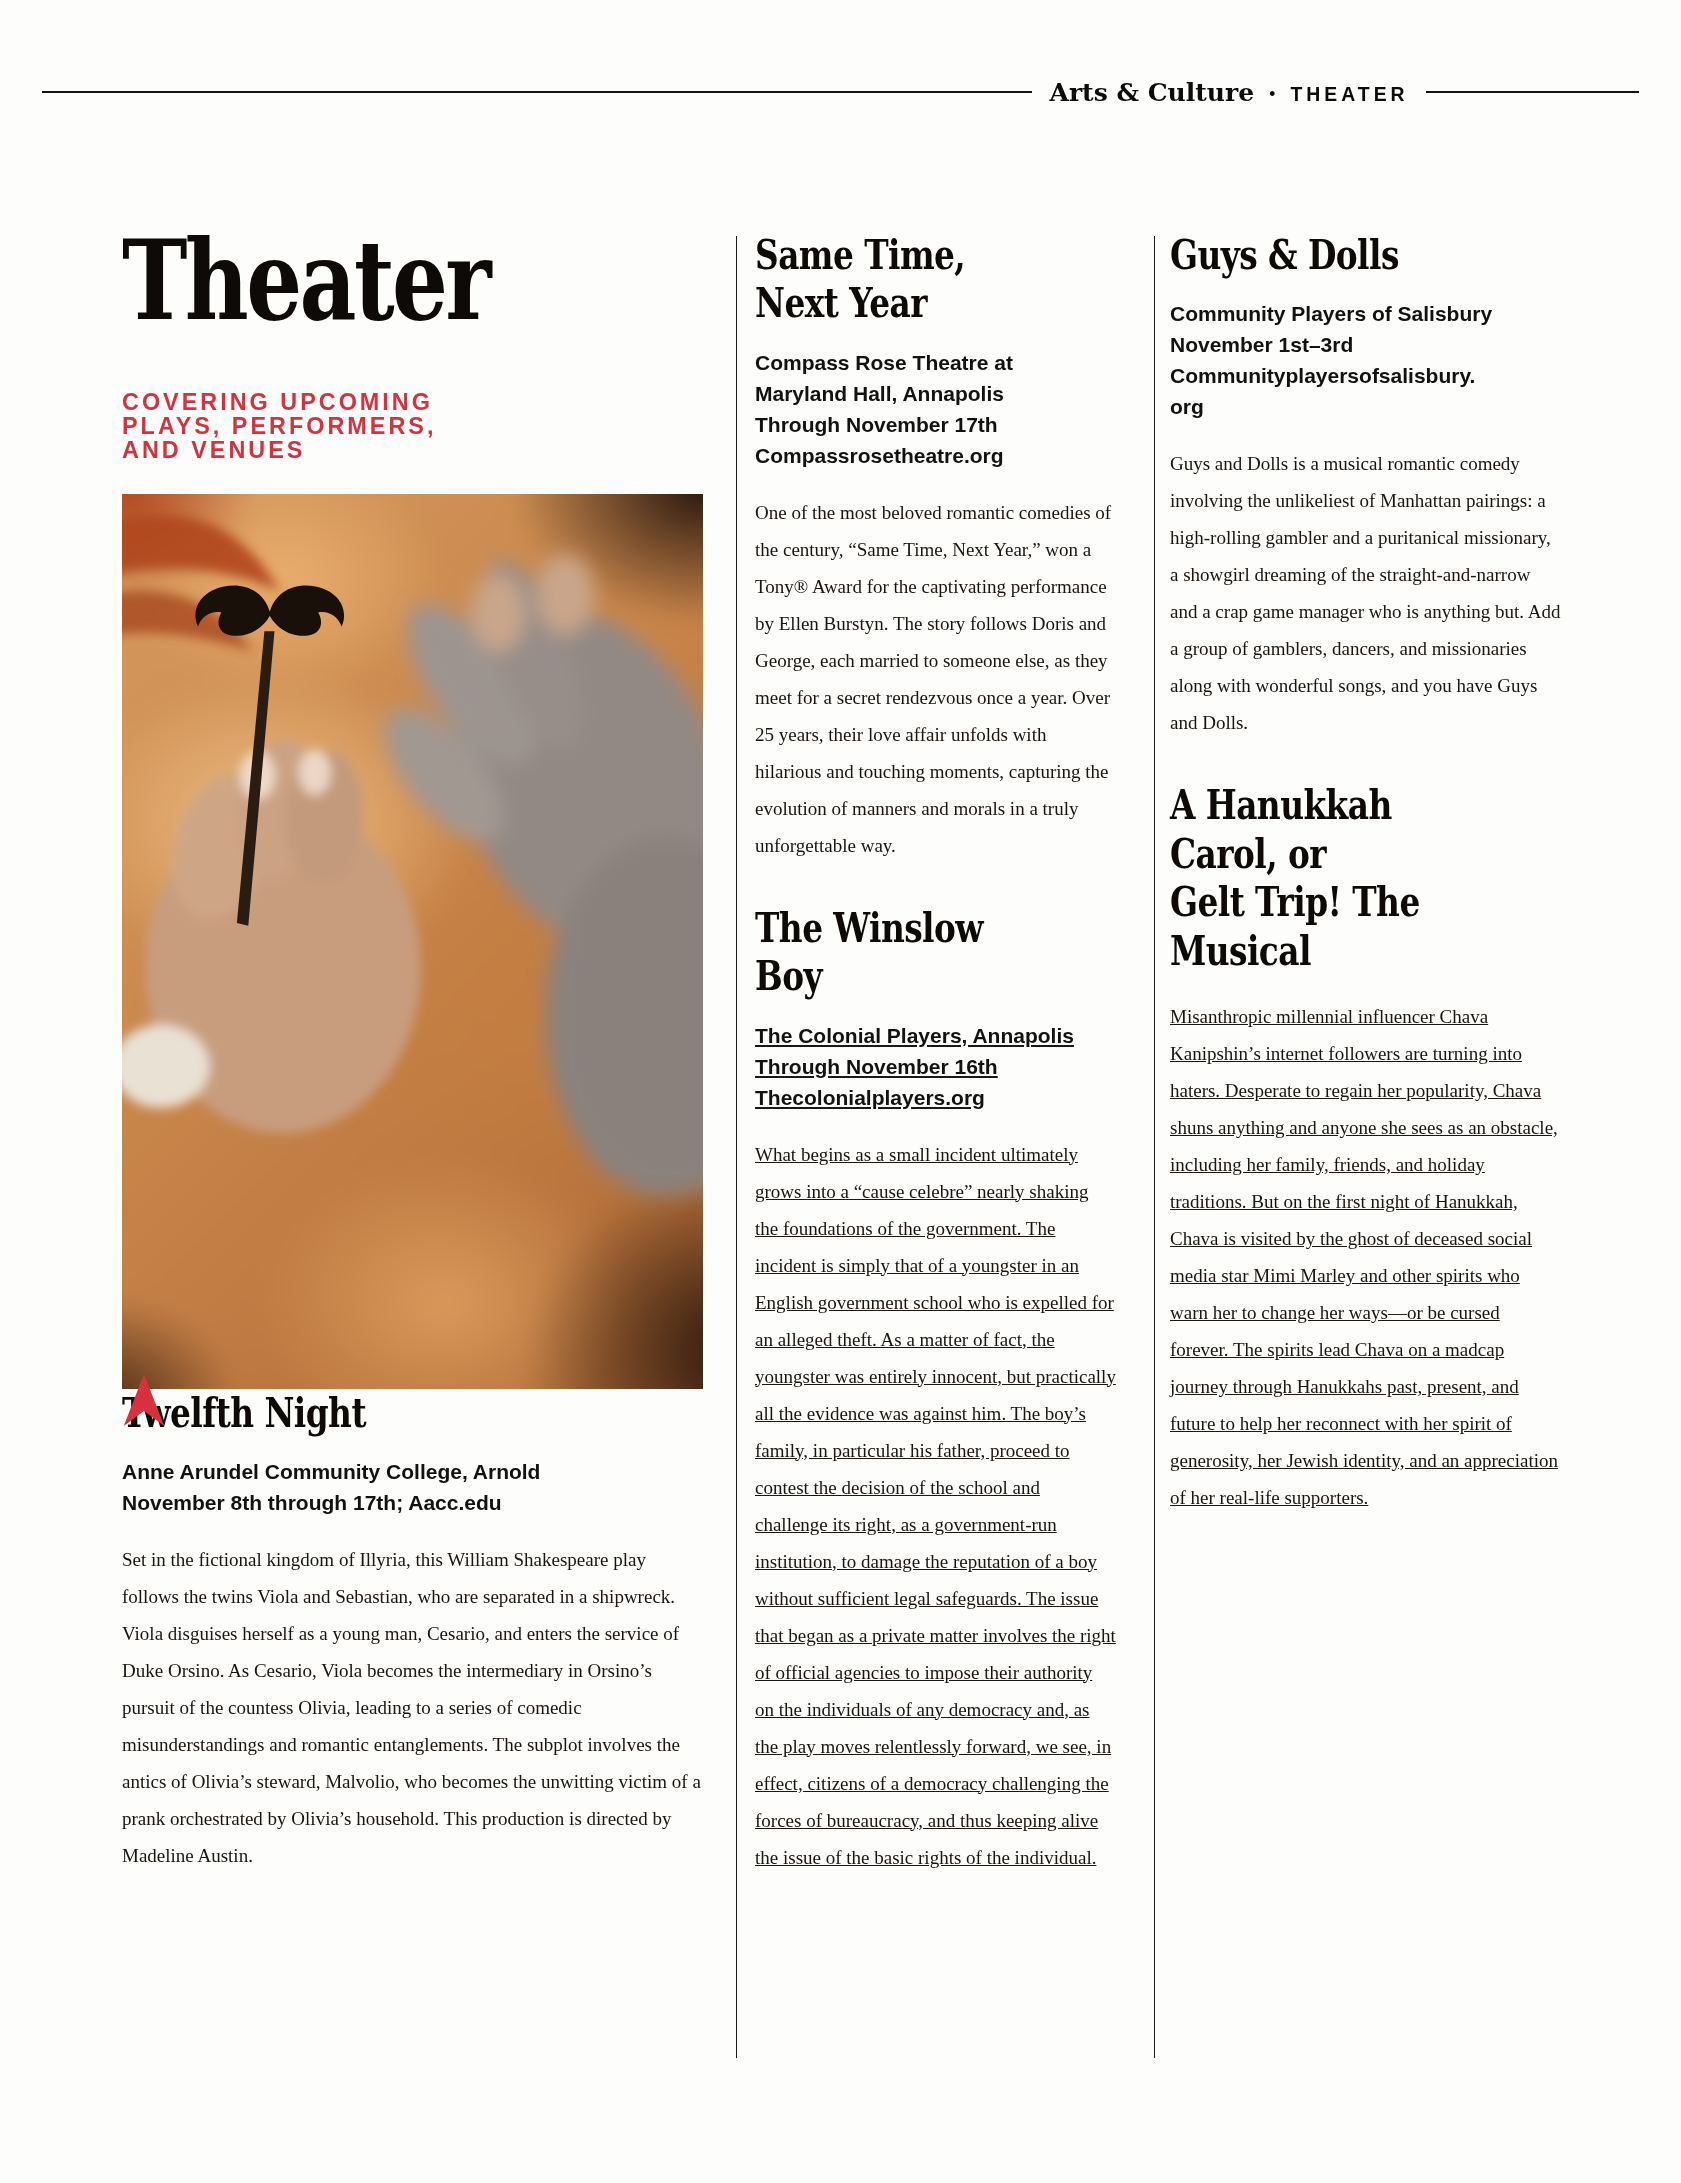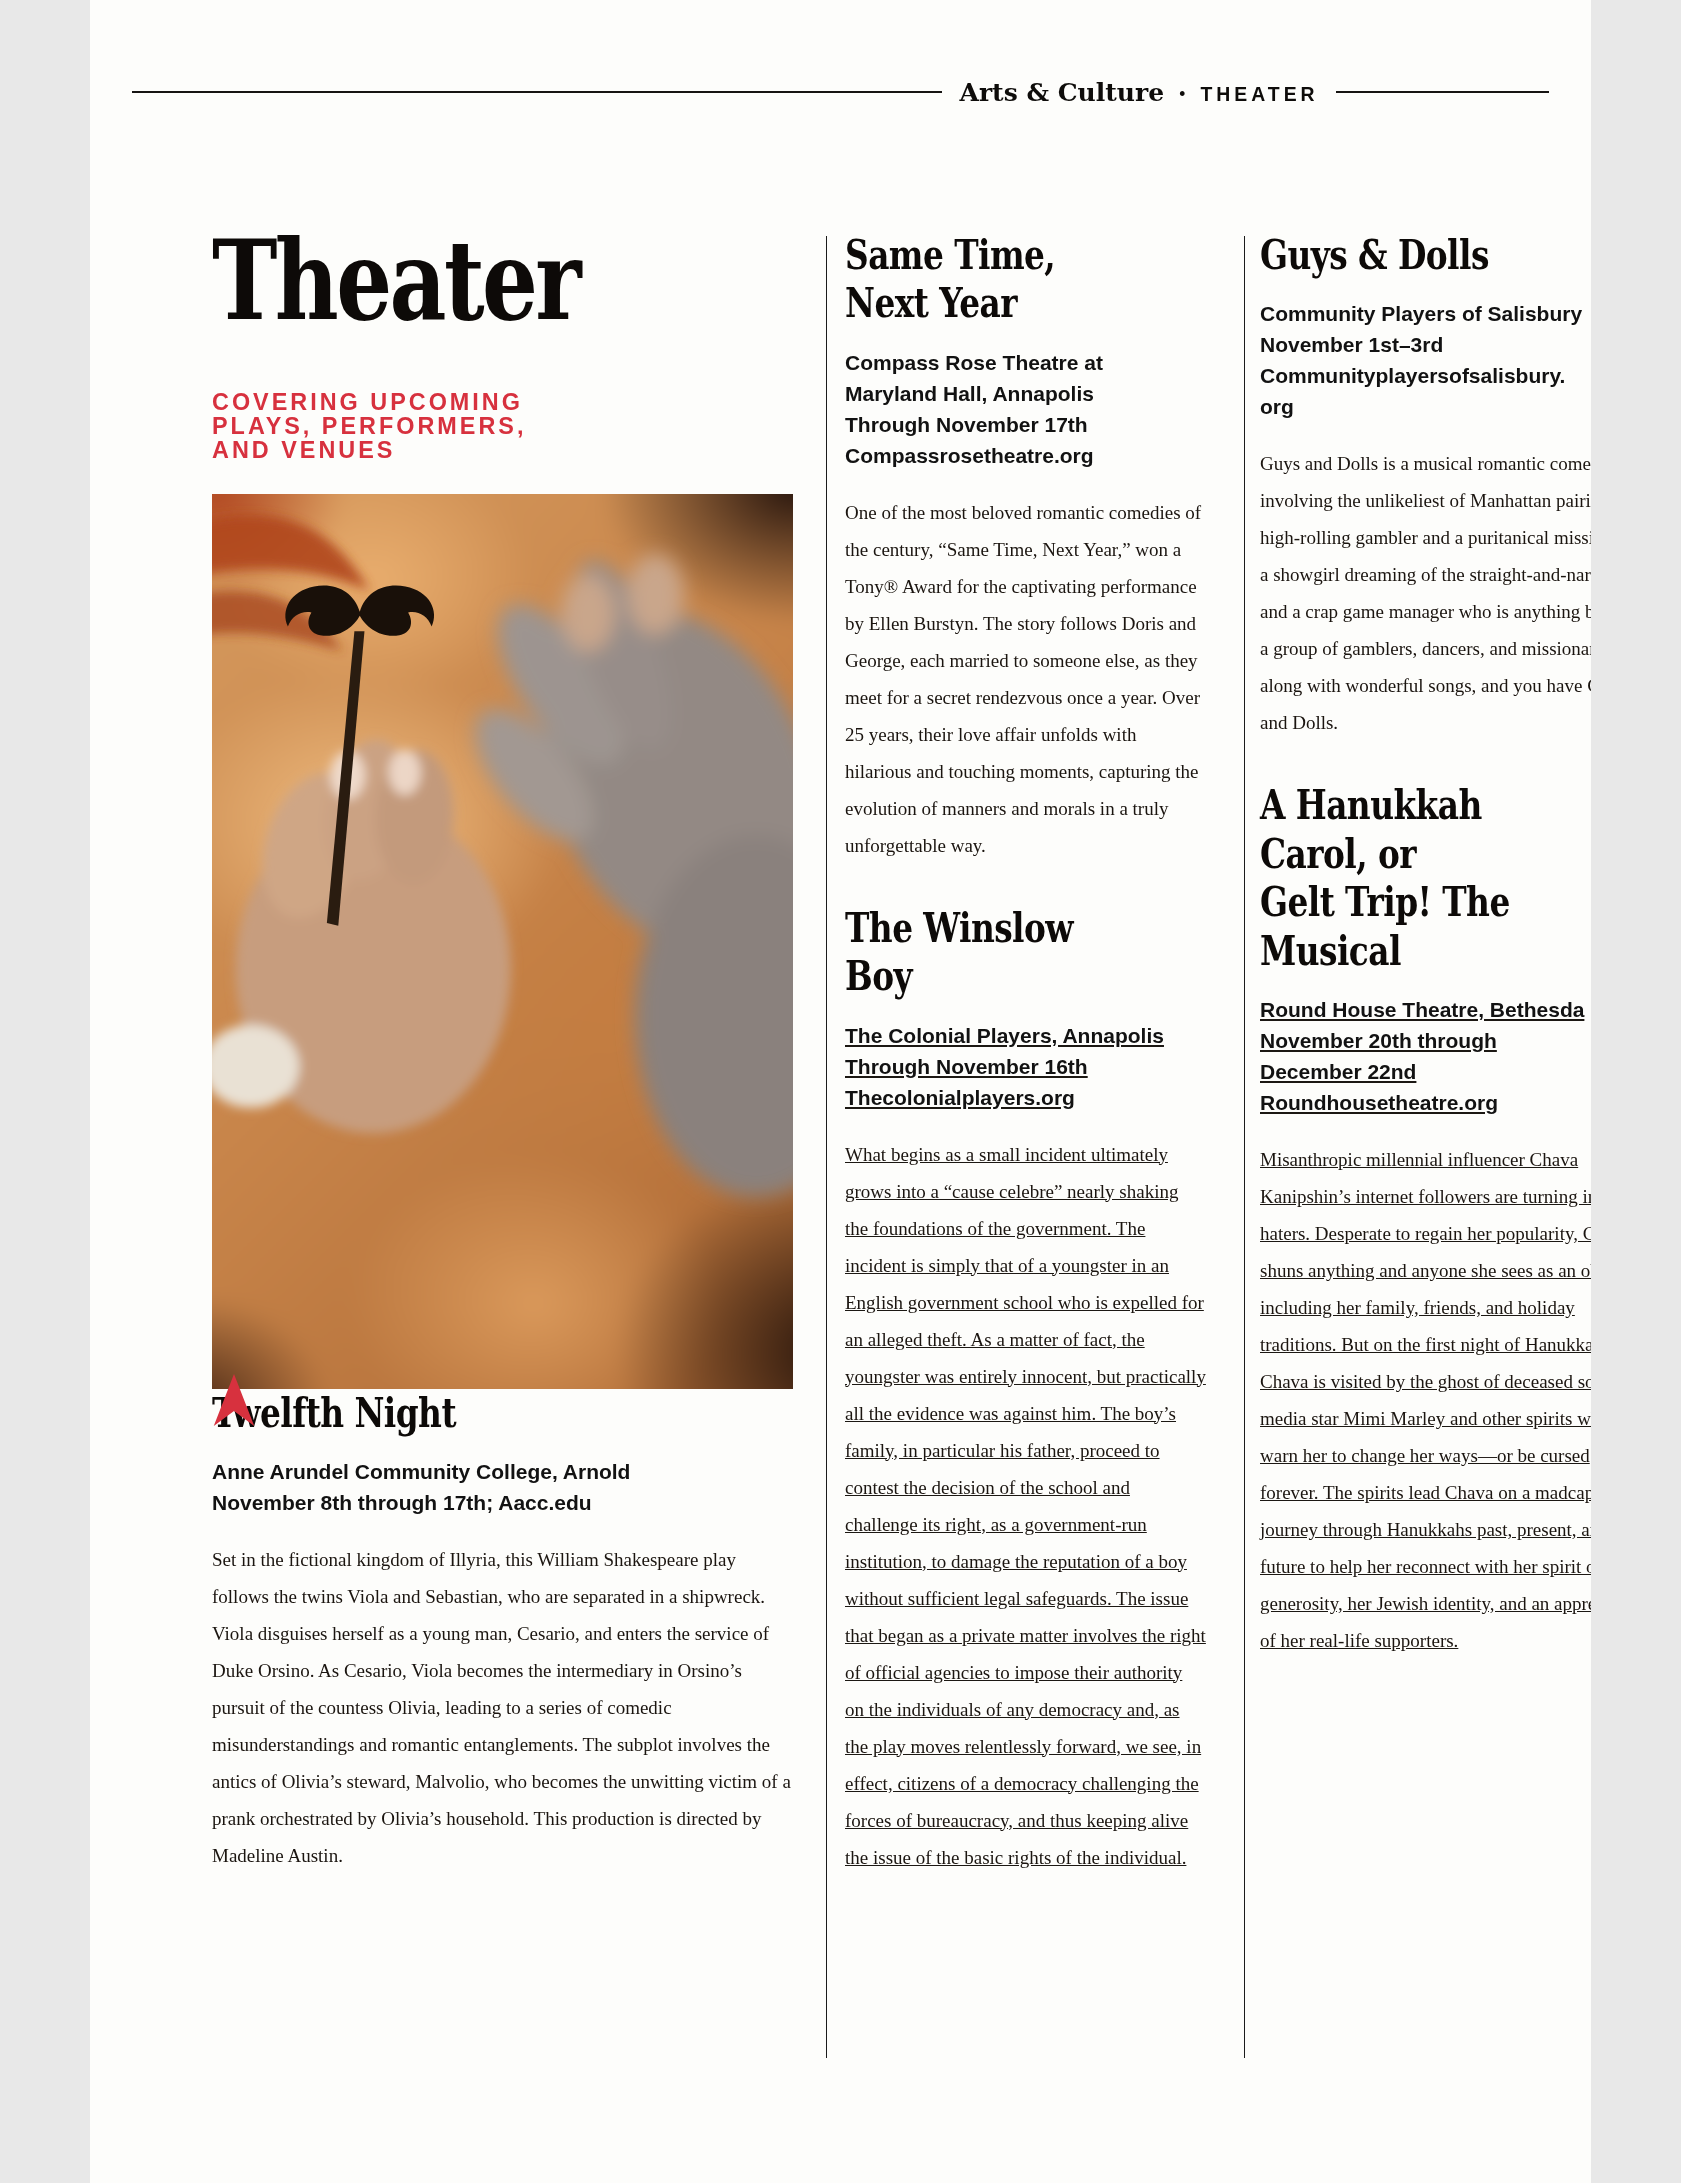--- a/index.html
+++ b/index.html
@@ -1,17 +1,17 @@
 <!DOCTYPE html>
 <html style="font-size:10.7px"><head>
 <meta charset="utf-8">
 <style>
   html,body{margin:0;padding:0;background:#e8e8e8;}
   .page{
-    position:relative; width:1501px; height:2183px; margin:0 auto;
+    position:relative; width:1681px; height:2183px; margin:0 auto;
     background:#fdfdfb; color:#1c1813; overflow:hidden;
     font-family:"Liberation Serif", serif;
   }
   
   .pg-header{
     position:absolute; left:42px; right:42px; top:72px; height:40px;
     display:flex; align-items:center; gap:17.4px;
   }
   .hrule{height:2px; background:#161412;}
   .hrule.left{flex:1;}
@@ -187,23 +187,19 @@
       <h2><span class="scalex">Guys &amp; Dolls</span></h2>
       <div class="venue">Community Players of Salisbury
 November 1st–3rd
 Communityplayersofsalisbury.
 org</div>
       <div class="body-text">Guys and Dolls is a musical romantic comedy involving the unlikeliest of Manhattan pairings: a high-rolling gambler and a puritanical missionary, a showgirl dreaming of the straight-and-narrow and a crap game manager who is anything but. Add a group of gamblers, dancers, and missionaries along with wonderful songs, and you have Guys and Dolls.</div>
     </div>
     <div class="article">
       <h2><span class="scalex">A Hanukkah Carol, or
 Gelt Trip! The Musical</span></h2>
-      <div class="venue">Round House Theatre, Bethesda
-November 20th through
-December 22nd
-Roundhousetheatre.org</div>
       <div class="body-text">Misanthropic millennial influencer Chava Kanipshin’s internet followers are turning into haters. Desperate to regain her popularity, Chava shuns anything and anyone she sees as an obstacle, including her family, friends, and holiday traditions. But on the first night of Hanukkah, Chava is visited by the ghost of deceased social media star Mimi Marley and other spirits who warn her to change her ways—or be cursed forever. The spirits lead Chava on a madcap journey through Hanukkahs past, present, and future to help her reconnect with her spirit of generosity, her Jewish identity, and an appreciation of her real-life supporters.</div>
     </div>
   </div>
 
 
 </div>
 
 
 </body></html>

